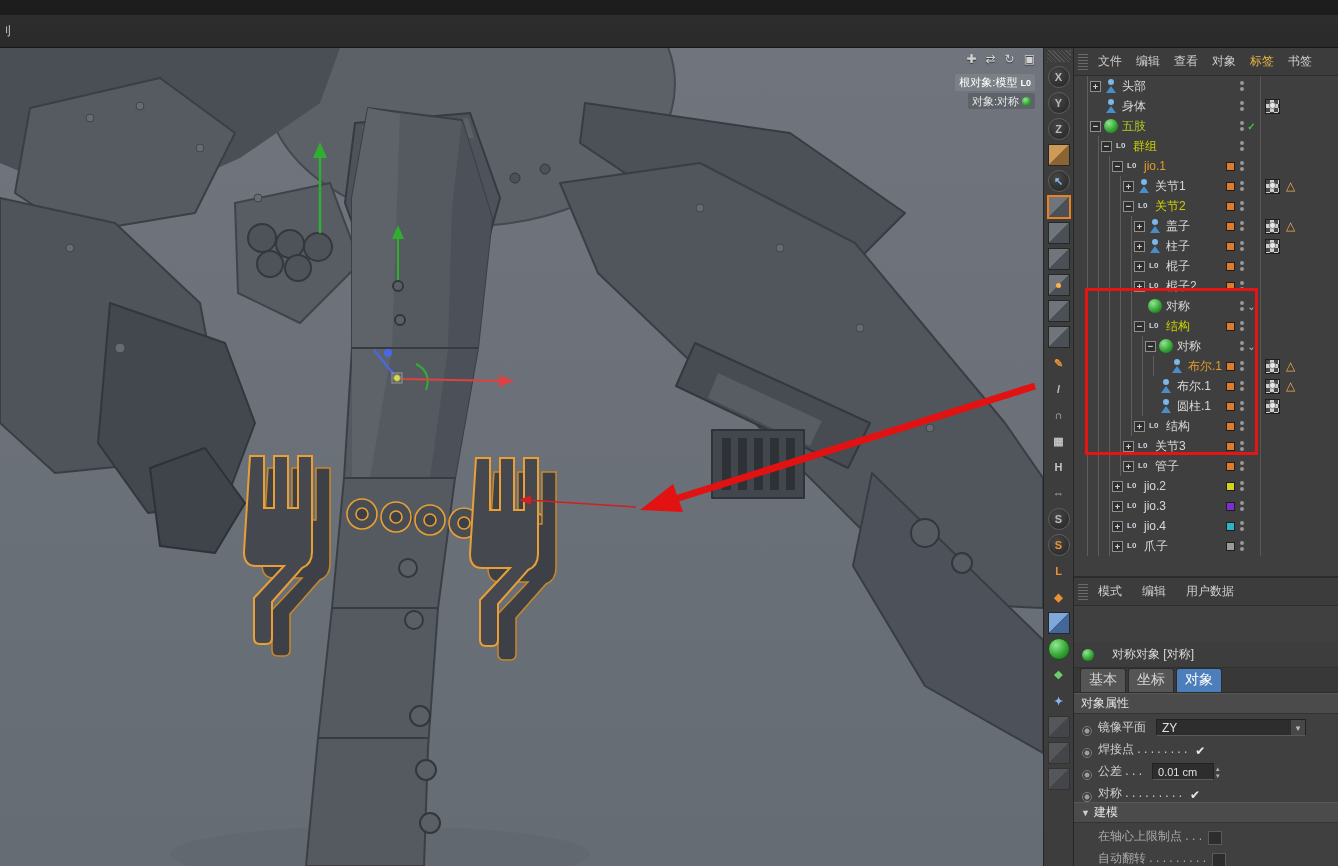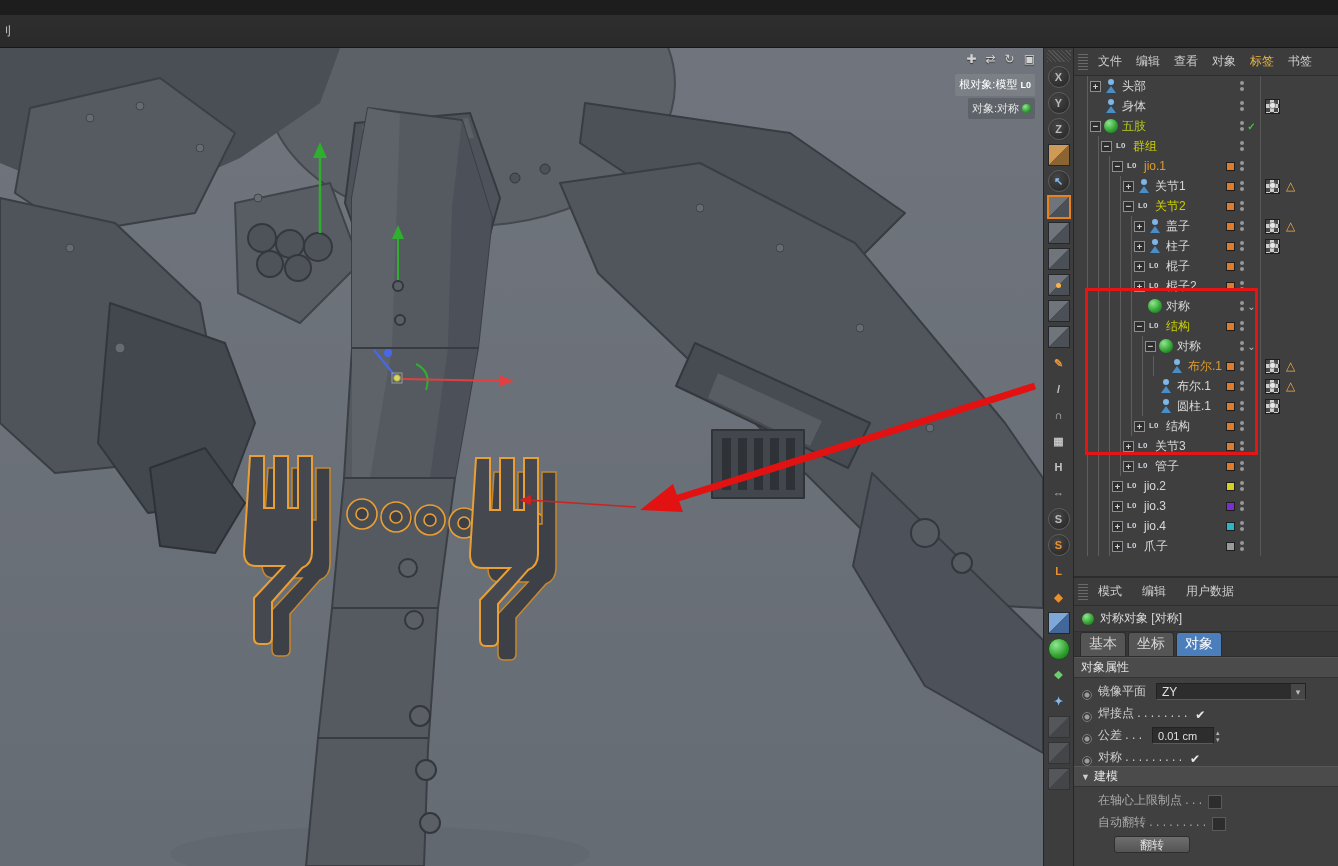--- a/index.html
+++ b/index.html
@@ -9,21 +9,21 @@
   .menubar{height:48px;background:linear-gradient(#1d1d1d 0,#1d1d1d 15px,#2e2e2e 15px,#2a2a2a 100%);
            display:flex;align-items:flex-end;padding-bottom:4px;border-bottom:1px solid #171717;box-sizing:border-box;}
   .mitem{color:#c9c9c9;font-size:12px;padding:3px 10px;cursor:default;}
   .mpartial{color:#c9c9c9;font-size:12px;padding:3px 2px 3px 0;}
   
   .main{display:flex;height:818px;}
   .viewport{position:relative;width:1043px;height:818px;background:#686e76;overflow:hidden;flex:none;}
   .viewport svg{display:block;}
   .vp-nav{position:absolute;top:4px;right:8px;display:flex;gap:9px;color:#d4d4d4;font-size:12px;text-shadow:0 1px 1px #333;}
   .vp-nav span{cursor:pointer;}
-  .hud{position:absolute;top:26px;right:8px;text-align:right;font-size:11px;line-height:21px;}
+  .hud{position:absolute;top:26px;right:8px;text-align:right;font-size:11px;line-height:16px;}
   .hud .l1{display:inline-block;background:rgba(125,130,136,.85);color:#fff;padding:0 4px;border-radius:2px;}
   .hud .l2{display:inline-block;background:rgba(80,84,90,.55);color:#e6e6e6;padding:0 4px;margin-top:2px;border-radius:2px;}
   .hud .badge{font-weight:bold;font-size:9px;color:#fff;letter-spacing:0;}
   .hud .gdot{display:inline-block;width:9px;height:9px;border-radius:50%;vertical-align:-1px;margin-left:3px;
              background:radial-gradient(circle at 35% 30%,#8ee88e,#2f9e2f 60%,#176617);}
   
   .toolcol{width:30px;background:#3d3d3d;border-left:1px solid #262626;box-sizing:border-box;flex:none;
            display:flex;flex-direction:column;align-items:center;padding-top:1px;}
   .tool{width:22px;height:22px;margin:2px 0;display:flex;align-items:center;justify-content:center;
         color:#b9b9b9;font-size:11px;font-weight:bold;box-sizing:border-box;cursor:pointer;flex:none;}
@@ -77,21 +77,21 @@
         border-left:1px solid #585858;margin-left:3px;padding-left:4px;box-sizing:border-box;}
   .tag{width:15px;height:15px;flex:none;box-sizing:border-box;cursor:pointer;}
   .tag-mat{border:1px solid #1d1d1d;
     background-image:radial-gradient(circle at 50% 42%,#e6e6e6 0 2px,#8a8a8a 3px,rgba(0,0,0,0) 4px),
                      repeating-conic-gradient(#cdcdcd 0% 25%,#474747 25% 50%);
     background-size:100% 100%,8px 8px;}
   .tag-tri{color:#e7a94a;font-size:12px;line-height:14px;text-align:center;}
   .tag-tri::before{content:"△";}
   
   .am{flex:1;display:flex;flex-direction:column;background:#404040;overflow:hidden;}
-  .am-title{height:25px;flex:none;display:flex;align-items:center;gap:6px;padding:0 8px;background:#3d3d3d;border-bottom:1px solid #303030;}
+  .am-title{height:25px;flex:none;display:flex;align-items:center;gap:18px;padding:0 8px;background:#3d3d3d;border-bottom:1px solid #303030;margin-top:36px;}
   .gball{width:12px;height:12px;border-radius:50%;flex:none;
          background:radial-gradient(circle at 35% 30%,#8ee88e,#2f9e2f 60%,#176617);}
   .am-title span{color:#dadada;font-size:12px;}
   .am-tabs{height:24px;flex:none;display:flex;align-items:flex-end;gap:2px;padding:0 6px;background:#383838;border-bottom:1px solid #2d2d2d;}
   .atab{font-size:14px;color:#d6d6d6;background:#555;border:1px solid #2c2c2c;border-bottom:none;
         padding:2px 8px 3px;border-radius:3px 3px 0 0;cursor:pointer;}
   .atab.active{background:#4d7ebc;color:#fff;}
   .am-sec{height:19px;flex:none;background:#4b4b4b;border-top:1px solid #575757;border-bottom:1px solid #333;
           color:#e2e2e2;font-size:12px;display:flex;align-items:center;padding:0 7px;gap:4px;}
   .am-sec .tri{font-size:9px;color:#cfcfcf;}

